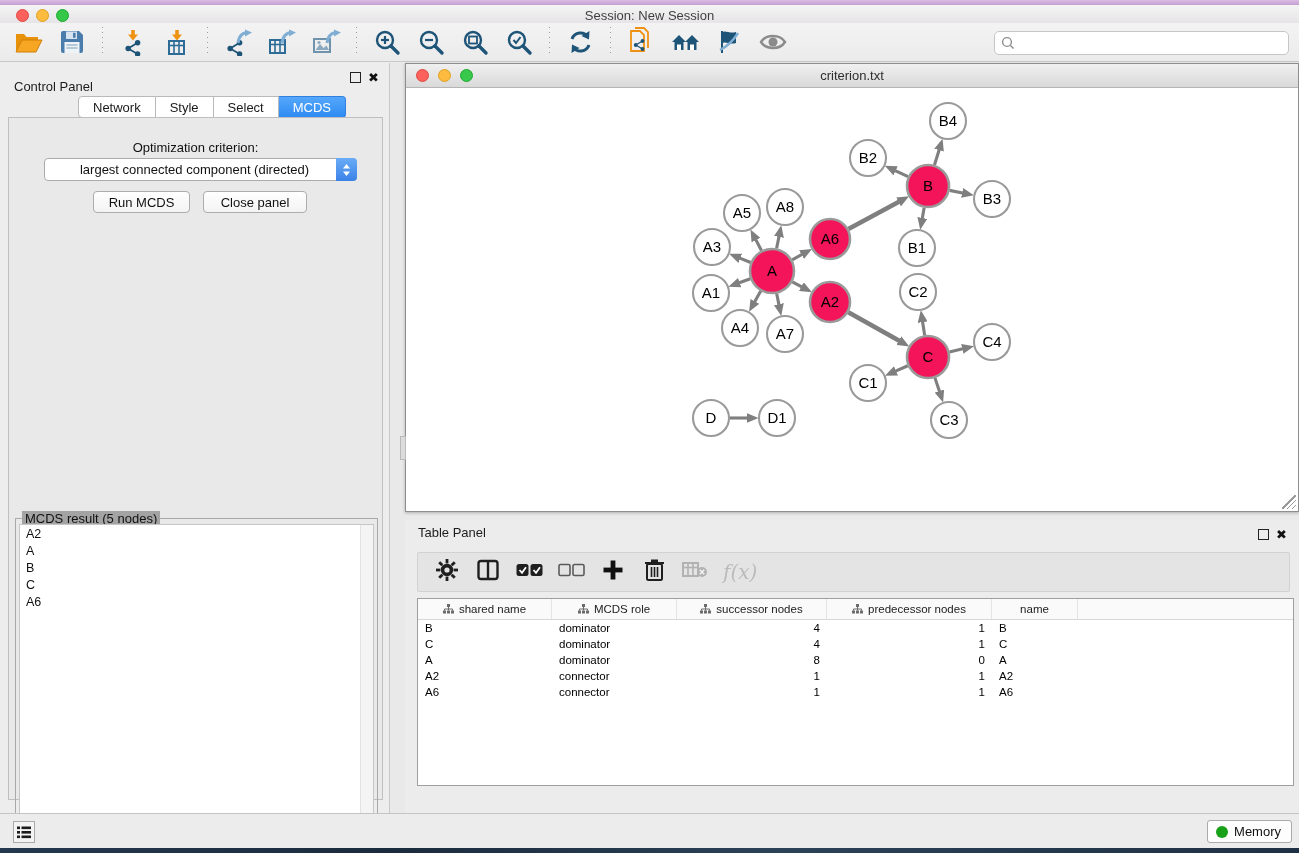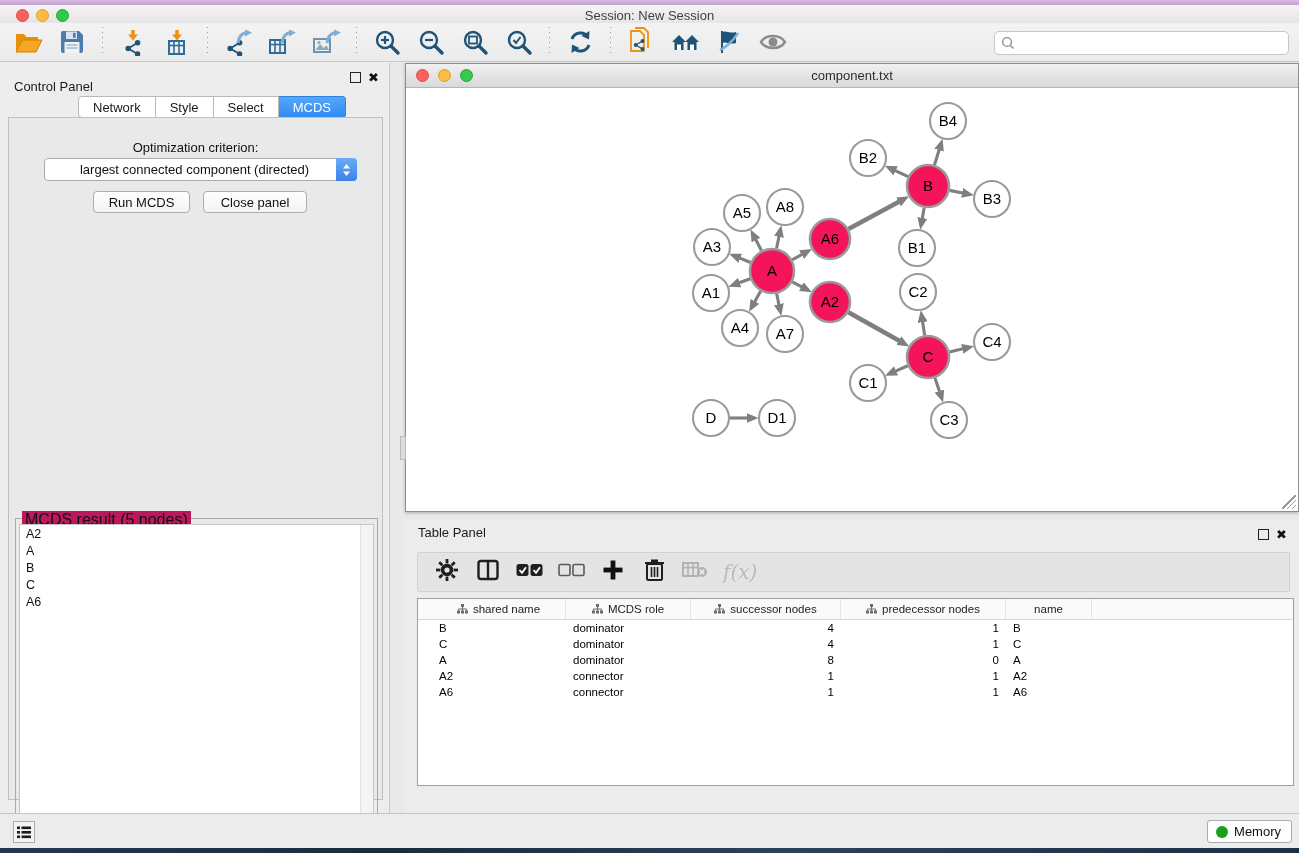--- a/index.html
+++ b/index.html
@@ -64,22 +64,22 @@
     align-items:center; justify-content:center; color:#fff; }
   .stepper svg { display:block; }
   .cp-btn { position:absolute; top:73px; height:22px; background:linear-gradient(#ffffff,#f3f3f3);
     border:1px solid #adadad; border-radius:4px; font-size:13px; color:#111;
     display:flex; align-items:center; justify-content:center; }
   .btn-run { left:84px; width:97px; }
   .btn-close { left:194px; width:104px; }
 
   .result-group { position:absolute; left:6px; top:400px; width:363px; height:338px;
     border:1px solid #a9a9a9; }
-  .result-legend { position:absolute; left:6px; top:-8px; background:#be185d; padding:0 3px;
-    font-size:16px; color:#111; }
+  .result-legend { position:absolute; left:6px; top:-8px; background:#a3a3a3; padding:0 3px;
+    font-size:13px; color:#111; }
   .result-list { position:absolute; left:3px; top:5px; right:3px; bottom:3px;
     background:#fff; border:1px solid #c6c6c6; overflow:hidden; }
   .result-item { font-size:12.5px; color:#111; padding:1.5px 0 1.5px 6px; }
   .result-scroll { position:absolute; right:0; top:0; bottom:0; width:13px;
     background:#f4f4f4; border-left:1px solid #e2e2e2; }
 
   
   .net-window { position:absolute; left:405px; top:0px; width:894px; height:449px;
     border:1px solid #8e8e8e; background:#fff; box-shadow:0 1px 3px rgba(0,0,0,.25); }
   .net-titlebar { position:absolute; left:0; top:0; right:0; height:24px;
@@ -110,21 +110,21 @@
   .tp-tool.disabled { opacity:.55; }
   .fx-glyph { font-family:"DejaVu Serif",serif; font-style:italic; font-size:20px; color:#999; }
 
   .data-table { position:absolute; left:12px; top:78px; width:877px; height:188px;
     background:#fff; border:1px solid #9f9f9f; overflow:hidden; }
   .dt-headrow { display:flex; height:21px; background:#fafafa; border-bottom:1px solid #d8d8d8; }
   .dt-hcell { display:flex; align-items:center; justify-content:center; gap:5px;
     font-size:11.5px; color:#222; border-right:1px solid #e4e4e4; }
   .dt-row { display:flex; height:16px; align-items:center; }
   .dt-cell { font-size:11.5px; color:#000; padding:0 7px; white-space:nowrap; overflow:hidden; }
-  .col0{ width:134px;margin-left:14px; } .col1{ width:125px; } .col2{ width:150px;justify-content:center; } .col3{ width:165px; } .col4{ width:86px; }
+  .col0{ width:134px; } .col1{ width:125px; } .col2{ width:150px;justify-content:center; } .col3{ width:165px; } .col4{ width:86px; }
   .num { text-align:right; }
 
   .tp-tabs { position:absolute; left:0; right:0; top:271px; height:22px; display:flex; justify-content:center; }
   .tp-tab { height:22px; padding:0 13px; display:flex; align-items:center;
     background:#fff; border:1px solid #bcbcbc; border-left:none; font-size:13px; color:#141414; }
   .tp-tab:first-child { border-left:1px solid #bcbcbc; border-radius:4px 0 0 4px; }
   .tp-tab:last-child { border-radius:0 4px 4px 0; }
   .tp-tab.active { background:linear-gradient(#58a8fc,#2f8bf2); border-color:#2f80df; color:#fff; }
 
   
@@ -409,21 +409,21 @@
           </div>
       </div>
     </div>
   </div>
 
   <div class="net-window">
     <div class="net-titlebar">
       <div class="traffic nt-red"></div>
       <div class="traffic nt-yellow"></div>
       <div class="traffic nt-green"></div>
-      <div class="net-title">component.txt</div>
+      <div class="net-title">criterion.txt</div>
     </div>
     <div class="net-canvas">
       <svg id="graph-svg" width="890" height="421" viewBox="0 0 890 421">
           <defs>
             <marker id="arrow" markerUnits="userSpaceOnUse" markerWidth="12" markerHeight="10" refX="0.5" refY="5" orient="auto">
               <path d="M0,0 L12,5 L0,10 Z" fill="#7F7F7F"></path>
             </marker>
           </defs>
           <line x1="354.43327286590335" y1="161.57099420741318" x2="348.782687566213" y2="150.64652929467846" stroke="#7F7F7F" stroke-width="3.1" marker-end="url(#arrow)"></line>
           <line x1="369.5783782586724" y1="159.46029164961277" x2="372.02820227129683" y2="147.39961958746161" stroke="#7F7F7F" stroke-width="3.1" marker-end="url(#arrow)"></line>

